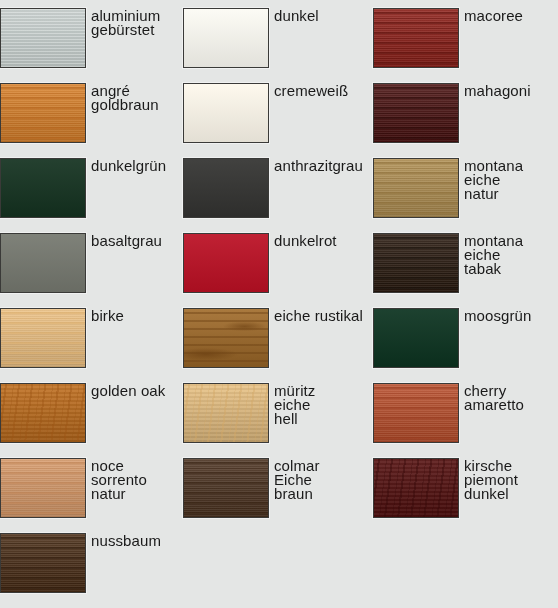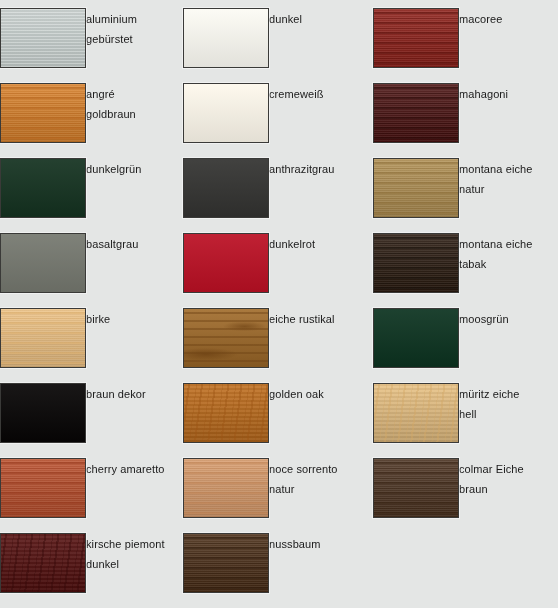--- a/index.html
+++ b/index.html
@@ -41,22 +41,23 @@
     position: relative;
     overflow: hidden;
     background-color: #ccc;
     box-shadow: 0 0 0 1px rgba(255,255,255,0.45);
   }
   .swatch-chip .grain {
     position: absolute;
     left: 0; top: 0; right: 0; bottom: 0;
   }
   .swatch-label {
-    font-size: 11px;
-    line-height: 20px;
+    margin-left: 5px;
+    font-size: 15px;
+    line-height: 14px;
     color: #1a1a1a;
     padding-top: 1px;
     letter-spacing: 0.1px;
     white-space: pre-line;
     max-width: 96px;
   }
   .col-1 .swatch-label { max-width: 80px; }
   .col-3 .swatch-label { max-width: 82px; }
 </style>
 </head>
@@ -180,28 +181,20 @@
       <div class="swatch-label">eiche rustikal</div>
     </div>
     <div class="swatch-cell col-3">
       <div class="swatch-chip-wrap">
         <div class="swatch-chip" style="background-color: rgb(12, 51, 32);">
           <div class="grain" style="background: linear-gradient(rgba(255, 255, 255, 0.07), rgba(0, 0, 0, 0.1));"></div>
         </div>
       </div>
       <div class="swatch-label">moosgrün</div>
     </div>
-    <div class="swatch-cell col-1">
-      <div class="swatch-chip-wrap">
-        <div class="swatch-chip" style="background-color: rgb(7, 5, 5);">
-          <div class="grain" style="background: linear-gradient(rgba(255, 255, 255, 0.07), rgba(0, 0, 0, 0.1));"></div>
-        </div>
-      </div>
-      <div class="swatch-label">braun dekor</div>
-    </div>
     <div class="swatch-cell col-2">
       <div class="swatch-chip-wrap">
         <div class="swatch-chip" style="background-color: rgb(191, 109, 28);">
           <div class="grain" style="background: repeating-linear-gradient(97deg, rgba(0, 0, 0, 0) 0px, rgba(0, 0, 0, 0) 4px, rgba(156, 84, 19, 0.4) 4px, rgba(156, 84, 19, 0.4) 6px, rgba(0, 0, 0, 0) 6px, rgba(0, 0, 0, 0) 12px, rgba(156, 84, 19, 0.267) 12px, rgba(156, 84, 19, 0.267) 13px), repeating-linear-gradient(rgba(0, 0, 0, 0.05) 0px, rgba(0, 0, 0, 0.05) 2px, rgba(255, 255, 255, 0.05) 2px, rgba(255, 255, 255, 0.05) 4px), linear-gradient(rgba(255, 255, 255, 0.08), rgba(0, 0, 0, 0.18));"></div>
         </div>
       </div>
       <div class="swatch-label">golden oak</div>
     </div>
     <div class="swatch-cell col-3">
       <div class="swatch-chip-wrap">

